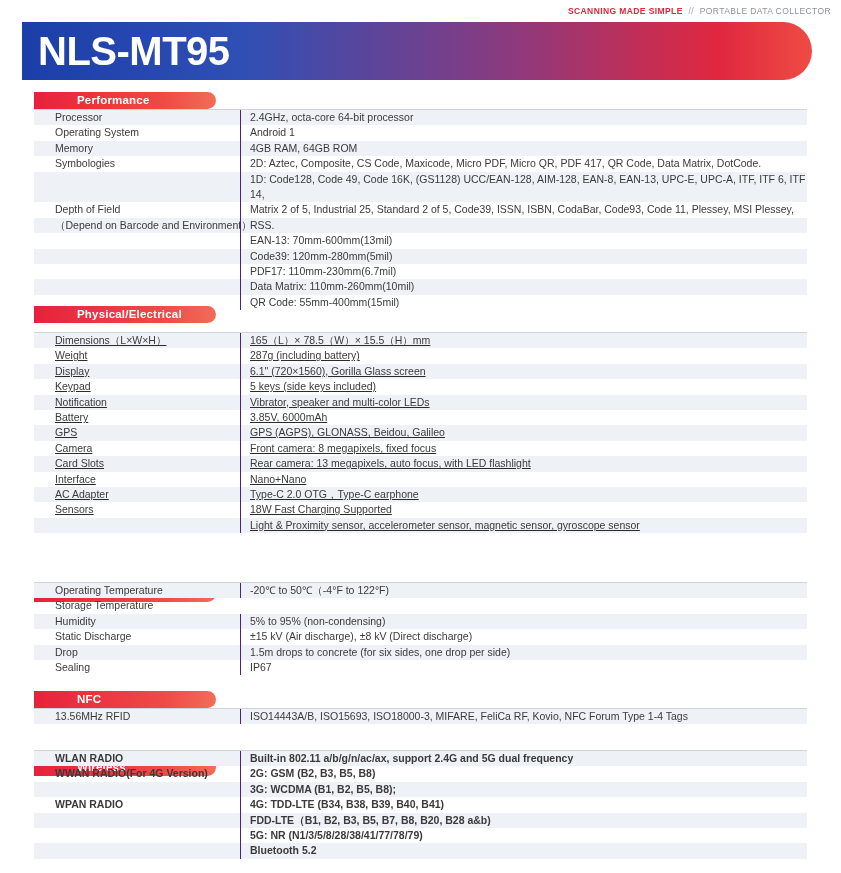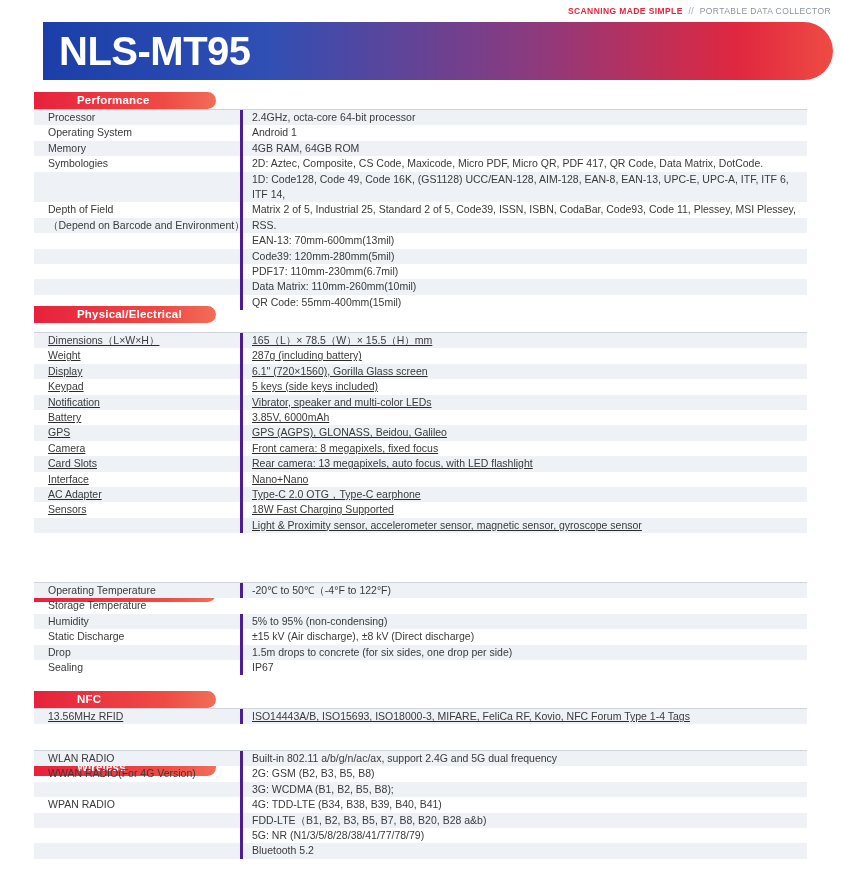--- a/index.html
+++ b/index.html
@@ -21,21 +21,21 @@
     letter-spacing: .4px;
     white-space: nowrap;
     padding-left: 35px;
   }
   .tagline .strong { color: #e8233b; font-weight: bold; }
   .tagline .sep { color: #9aa2ab; margin: 0 3px; }
   .tagline .light { color: #8b939c; }
 
   .banner {
     position: absolute;
-    top: 22px; left: 43px;
+    top: 22px; left: 22px;
     width: 790px; height: 58px;
     background: linear-gradient(90deg, #1b3ea8 0%, #2f4fb5 28%, #8c3a7e 62%, #e0273f 88%, #ef4b44 100%);
     border-radius: 0 30px 30px 0;
     text-align: right;
   }
   .banner-title {
     position: absolute;
     left: 16px; top: 50%;
     transform: translateY(-50%);
     color: #ffffff;
@@ -74,28 +74,28 @@
     position: relative;
     display: flex;
     font-size: 10.5px;
     line-height: 15.4px;
     min-height: 15.4px;
   }
   .row.alt { background: #eef1f5; }
   .row .label {
     width: 206px;
     flex: 0 0 206px;
-    padding-left: 14px;
+    padding-left: 21px;
     color: #3a3a3a;
     white-space: pre;
   }
   .row .value {
     flex: 1;
     padding-left: 9px;
-    border-left: 3px solid #4c1d95;
+    border-left: 1px solid #4c1d95;
     color: #3a3a3a;
     white-space: pre-wrap;
   }
 </style>
 </head>
 <body>
 
 <div class="page">
 
   <div class="tagline">
@@ -247,31 +247,31 @@
         </div>
         <div class="row">
           <div class="label">Sealing</div>
           <div class="value">IP67</div>
         </div>
       </div>
       <div class="sec-head" style="top: 691px;">
         <span>NFC</span>
       </div>
       <div class="sec-rule" style="top: 708px;"></div>
-      <div class="rows" style="top: 709px; text-decoration: underline;">
+      <div class="rows" style="top: 709px;">
         <div class="row alt">
           <div class="label">13.56MHz RFID</div>
           <div class="value">ISO14443A/B, ISO15693, ISO18000-3, MIFARE, FeliCa RF, Kovio, NFC Forum Type 1-4 Tags</div>
         </div>
       </div>
       <div class="sec-head" style="top: 759px;">
         <span>Wireless</span>
       </div>
       <div class="sec-rule" style="top: 750px;"></div>
-      <div class="rows" style="top: 751px;">
+      <div class="rows" style="top: 751px; font-weight: bold;">
         <div class="row alt">
           <div class="label">WLAN RADIO</div>
           <div class="value">Built-in 802.11 a/b/g/n/ac/ax, support 2.4G and 5G dual frequency</div>
         </div>
         <div class="row">
           <div class="label">WWAN RADIO(For 4G Version)</div>
           <div class="value">2G: GSM (B2, B3, B5, B8)</div>
         </div>
         <div class="row alt">
           <div class="label"></div>

